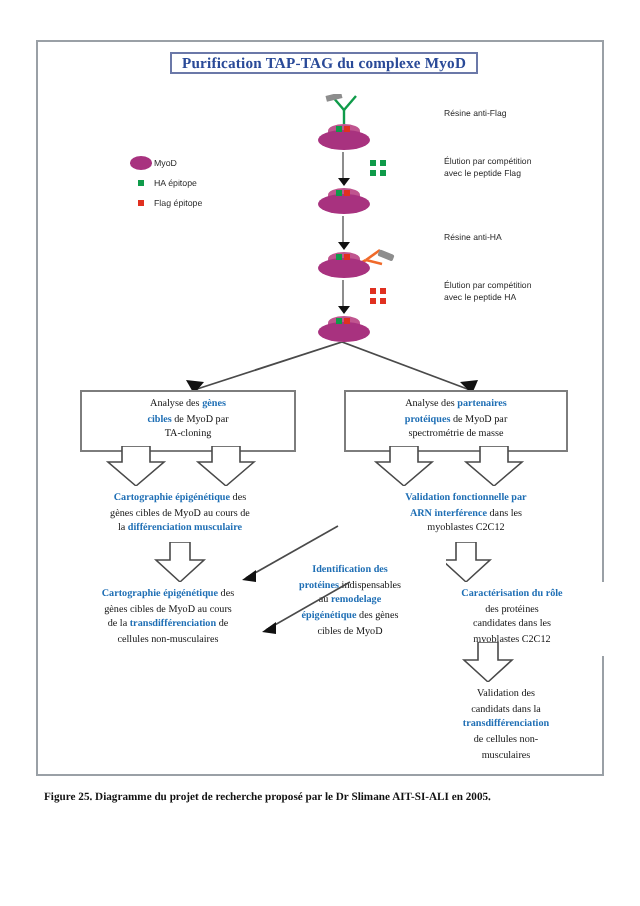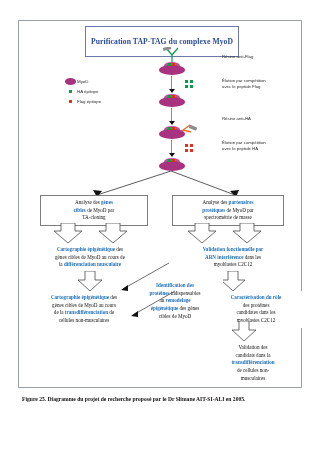--- a/index.html
+++ b/index.html
@@ -33,21 +33,21 @@
     position: absolute;
     left: 66px;
     top: 5px;
     width: 154px;
     border: 1px solid #6b78a8;
     box-sizing: border-box;
     text-align: center;
     font-size: 7.6px;
     font-weight: bold;
     color: #2a4a98;
-    padding: 10px 1px;
+    padding: 0 1px;
     letter-spacing: 0.1px;
     background: #ffffff;
   }
 
   
   #legend {
     position: absolute;
     left: 44px;
     top: 56px;
     width: 70px;

